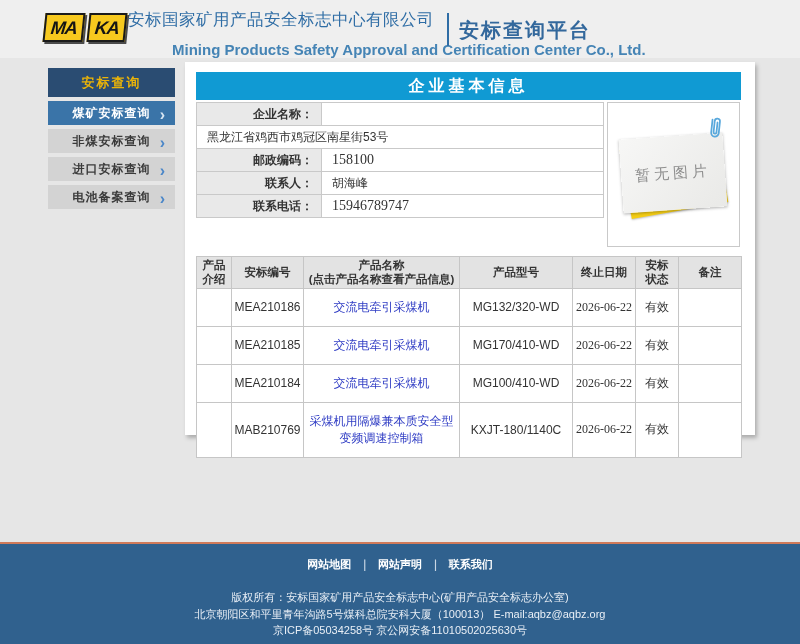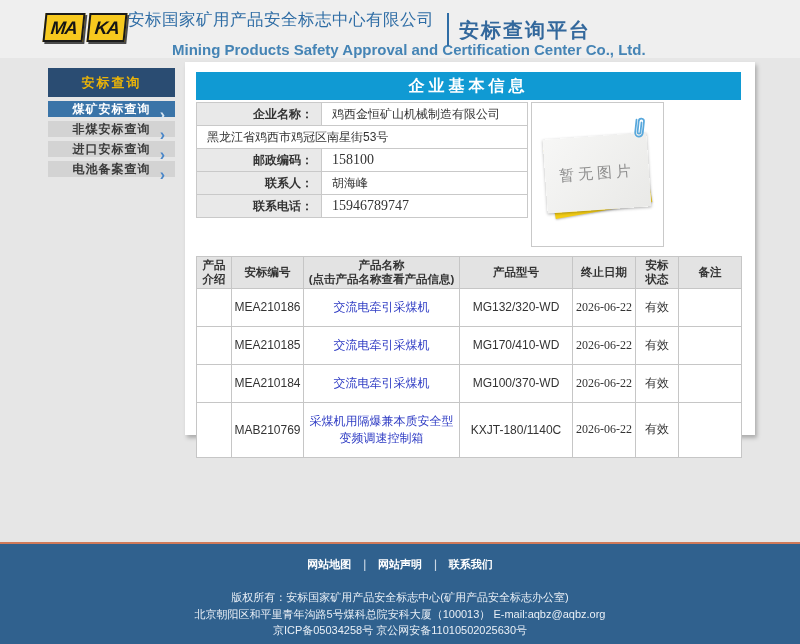--- a/index.html
+++ b/index.html
@@ -17,38 +17,38 @@
   .org-title { color:#2f6da5; font-size:16.5px; font-weight:normal; letter-spacing:0.5px; }
   .org-sub { color:#4584b5; font-size:15px; font-weight:bold; margin-top:10px;padding-left:44px; }
   .hdr-sep { position:absolute; left:447px; top:13px; width:2px; height:33px; background:#2f6da5; }
   .platform-title { position:absolute; left:459px; top:17px; color:#33689c; font-size:20px;
     font-weight:bold; letter-spacing:2px; }
 
   
   .sidebar { position:absolute; left:48px; top:68px; width:127px; }
   .sb-header { height:29px; background:#2a4c72; color:#eab308; font-size:13px; font-weight:bold;
     display:flex; align-items:center; justify-content:center; letter-spacing:2px; }
-  .sb-item { height:16px; margin-top:4px; background:#d3d3d3; color:#3a3a3a; font-size:12px;
+  .sb-item { height:24px; margin-top:4px; background:#d3d3d3; color:#3a3a3a; font-size:12px;
     font-weight:bold; display:flex; align-items:center; justify-content:center; position:relative;
     cursor:pointer; letter-spacing:1px; }
   .sb-item .chev { position:absolute; right:9px; top:6px; color:#4a86c8; font-size:16px;
     font-weight:bold; line-height:1; }
   .sb-item.active { background:#3a74a8; color:#fff; }
   .sb-item.active .chev { color:#d8e6f2; }
 
   
   .panel { position:absolute; left:185px; top:62px; width:570px; height:373px; background:#fff;
     box-shadow:2px 3px 4px rgba(0,0,0,0.25); padding:10px 0 0 11px; }
   .section { width:545px; }
   .section-header { height:28px; background:#109ad3; color:#fff; font-size:16px; font-weight:bold;
     display:flex; align-items:center; justify-content:center; letter-spacing:4px; }
 
   
   .ent-content { margin-top:2px; display:flex; height:146px; }
-  .ent-table { width:332px; border-top:1px solid #c9c9c9; align-self:flex-start; }
+  .ent-table { width:408px; border-top:1px solid #c9c9c9; align-self:flex-start; }
   .ent-row { display:flex; height:23px; border-bottom:1px solid #c9c9c9; border-left:1px solid #c9c9c9;
     border-right:1px solid #c9c9c9; }
   .ent-label { width:125px; background:#e9e9e9; display:flex; align-items:center;
     justify-content:flex-end; padding-right:8px; font-size:12px; font-weight:bold; color:#333;
     border-right:1px solid #c9c9c9; }
   .ent-value { flex:1; display:flex; align-items:center; padding-left:10px; font-size:12px; color:#333; }
   .ent-value.num { font-family:"Liberation Serif","DejaVu Serif",serif; font-size:14px; }
   .img-box { width:133px; height:145px; border:1px solid #c9c9c9; margin-left:3px; position:relative;
     background:#fff; overflow:hidden; }
   .note-yellow { position:absolute; left:17px; top:38px; width:98px; height:70px; background:#f4cd14;
@@ -120,21 +120,20 @@
   </div>
 
   <div class="panel">
 
     <div class="section">
       <div class="section-header">企业基本信息</div>
       <div class="ent-content">
         <div class="ent-table">
           <div class="ent-row">
             <div class="ent-label">企业名称：</div>
-            <div class="ent-value">鸡西金恒矿山机械制造有限公司</div>
           </div>
           <div class="ent-row">
             <div class="ent-value">黑龙江省鸡西市鸡冠区南星街53号</div>
           </div>
           <div class="ent-row">
             <div class="ent-label">邮政编码：</div>
             <div class="ent-value num">158100</div>
           </div>
           <div class="ent-row">
             <div class="ent-label">联系人：</div>
@@ -201,21 +200,21 @@
             <td class="cell-model">MG170/410-WD</td>
             <td class="cell-date">2026-06-22</td>
             <td>有效</td>
             <td></td>
           </tr>
           <tr>
             <td></td>
             <td>MEA210184</td>
             <td class="cell-name">
               <a class="prod-link">交流电牵引采煤机</a></td>
-            <td class="cell-model">MG100/370-WD</td>
+            <td class="cell-model">MG100/410-WD</td>
             <td class="cell-date">2026-06-22</td>
             <td>有效</td>
             <td></td>
           </tr>
           <tr>
             <td></td>
             <td>MAB210769</td>
             <td class="cell-name">
               <a class="prod-link">采煤机用隔爆兼本质安全型变频调速控制箱</a></td>
             <td class="cell-model">KXJT-180/1140C</td>

